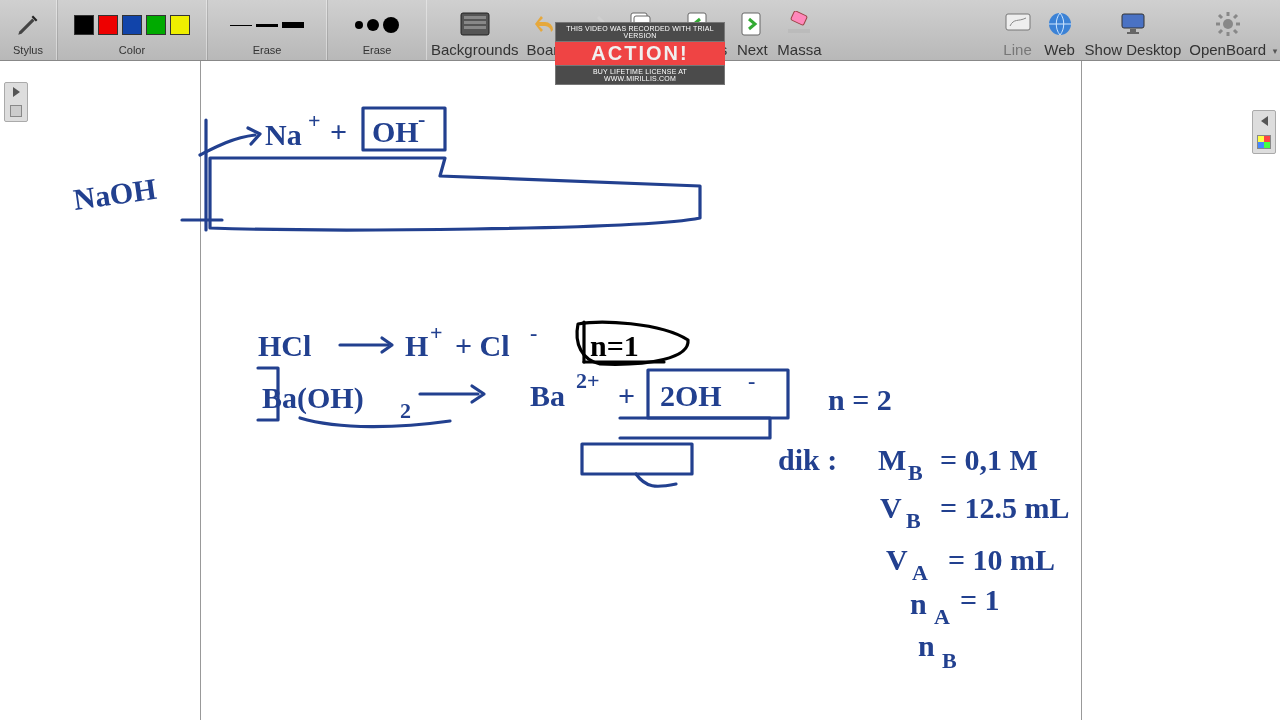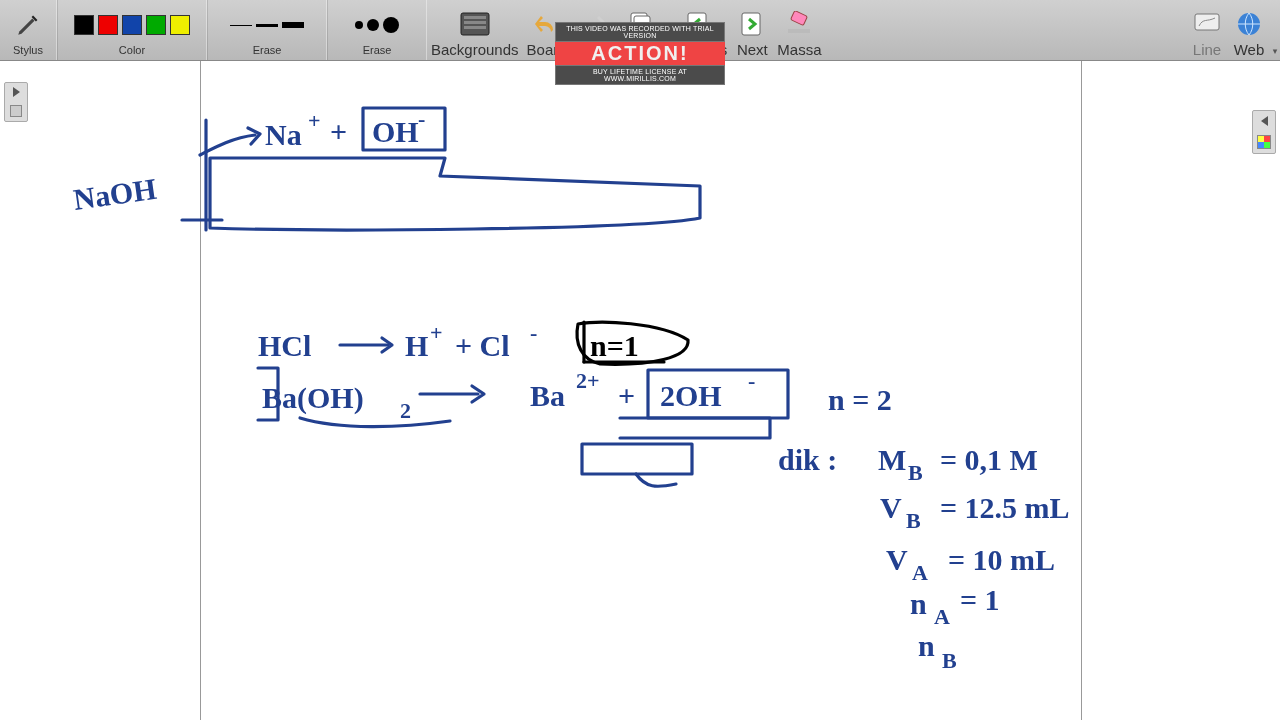--- a/index.html
+++ b/index.html
@@ -236,20 +236,48 @@
     <span class="lbl" style="color:#777">Line</span>
   </div>
   <div class="tbtn">
     <span class="ico">
       <svg width="26" height="26" viewBox="0 0 26 26">
           <circle cx="13" cy="13" r="11" fill="#3b82d6"></circle>
           <path d="M2 13h22M13 2c5 6 5 16 0 22M13 2c-5 6-5 16 0 22" stroke="#cfe6ff" fill="none"></path>
         </svg>
     </span>
     <span class="lbl">Web</span>
+  </div>
+  <div class="tbtn">
+    <span class="ico">
+      <svg width="28" height="26" viewBox="0 0 28 26">
+          <rect x="3" y="3" width="22" height="14" rx="2" fill="#4a72c4" stroke="#333"></rect>
+          <rect x="11" y="18" width="6" height="3" fill="#666"></rect>
+          <rect x="8" y="21" width="12" height="2" fill="#666"></rect>
+        </svg>
+    </span>
+    <span class="lbl">Show Desktop</span>
+  </div>
+  <div class="tbtn">
+    <span class="ico">
+      <svg width="26" height="26" viewBox="0 0 26 26">
+          <circle cx="13" cy="13" r="5" fill="#888"></circle>
+          <g stroke="#888" stroke-width="3">
+            <line x1="13" y1="1" x2="13" y2="5"></line>
+            <line x1="13" y1="21" x2="13" y2="25"></line>
+            <line x1="1" y1="13" x2="5" y2="13"></line>
+            <line x1="21" y1="13" x2="25" y2="13"></line>
+            <line x1="4" y1="4" x2="7" y2="7"></line>
+            <line x1="19" y1="19" x2="22" y2="22"></line>
+            <line x1="22" y1="4" x2="19" y2="7"></line>
+            <line x1="7" y1="19" x2="4" y2="22"></line>
+          </g>
+        </svg>
+    </span>
+    <span class="lbl">OpenBoard</span>
   </div>
   <div class="menu-chevron">▾</div>
 </div>
 
 <div class="overlay">
   <div class="line1">THIS VIDEO WAS RECORDED WITH TRIAL VERSION</div>
   <div class="line2">ACTION!</div>
   <div class="line3">BUY LIFETIME LICENSE AT WWW.MIRILLIS.COM</div>
 </div>
 

